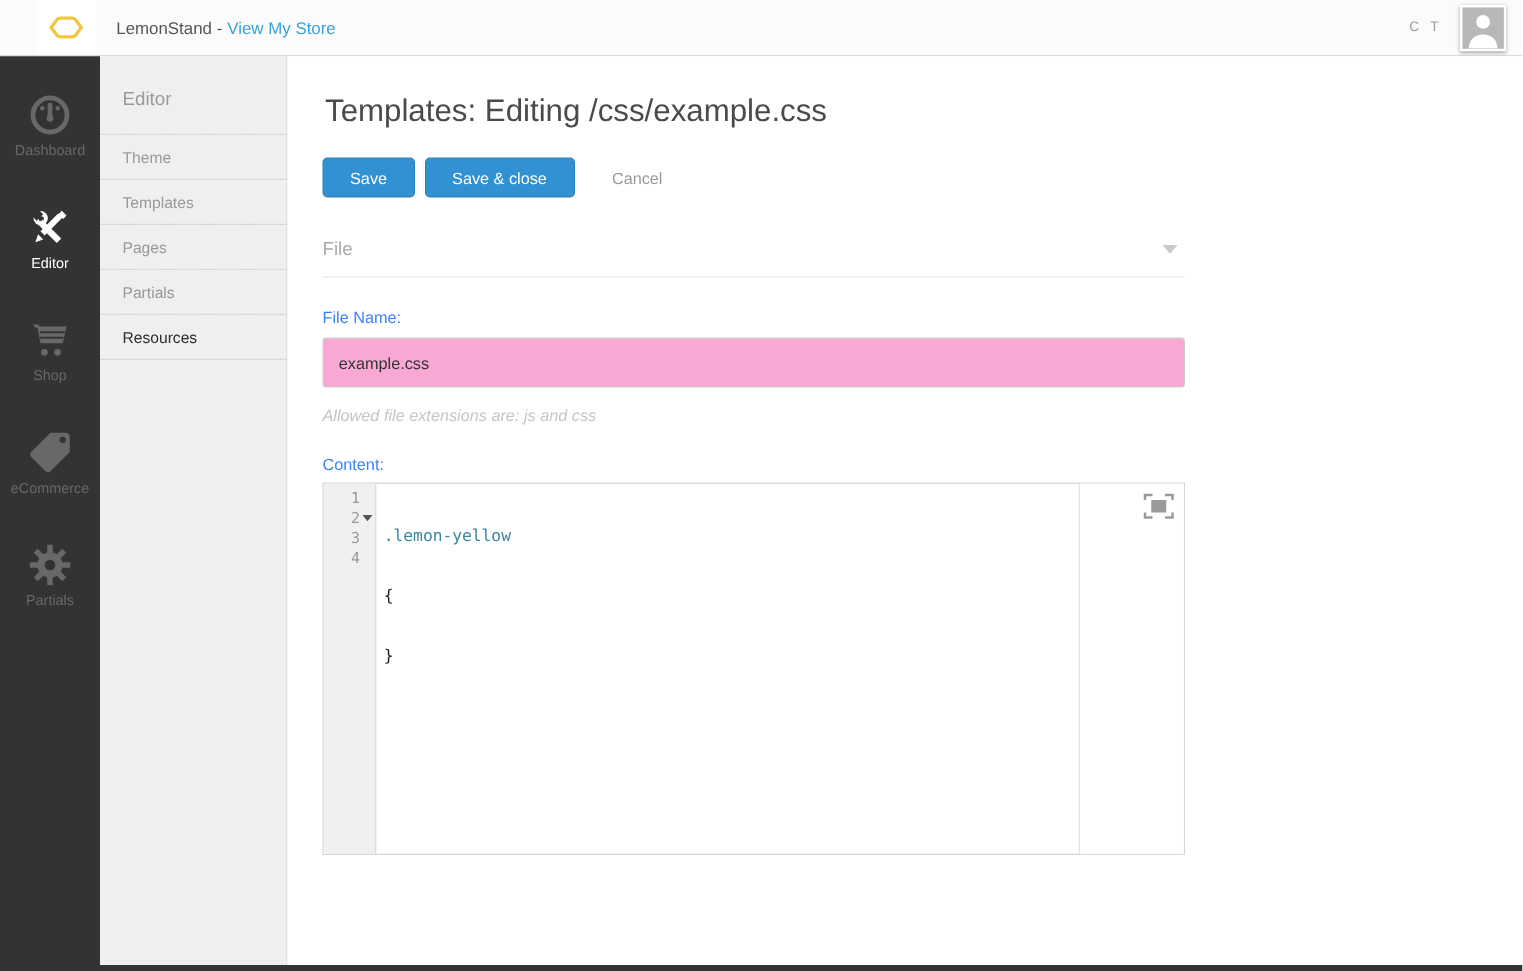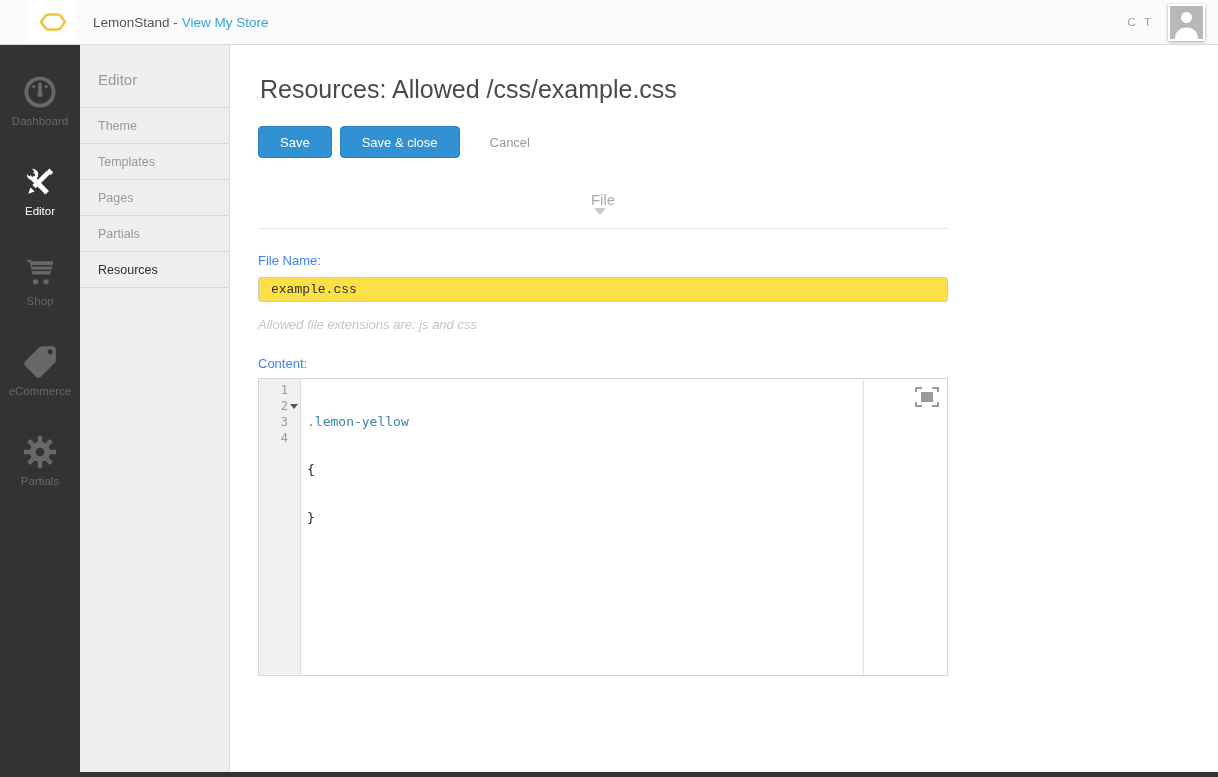--- a/index.html
+++ b/index.html
@@ -90,34 +90,34 @@
     color: #fff; font-size: 13px; font-family: inherit;
     cursor: pointer;
   }
   .btn + .btn { margin-left: 8px; }
   .cancel-link { margin-left: 30px; font-size: 13px; color: #999; text-decoration: none; cursor: pointer; }
 
   .section-header {
     margin-top: 33px; padding-bottom: 13px;
     border-bottom: 1px solid #e8e8e8;
     display: flex; align-items: center; justify-content: space-between;
-    font-size: 15px; color: #a9a9a9; cursor: pointer; flex-direction: column;
+    font-size: 15px; color: #a9a9a9; cursor: pointer;
   }
   .chevron-down {
     width: 0; height: 0; margin-right: 6px;
     border-left: 6px solid transparent; border-right: 6px solid transparent;
     border-top: 7px solid #c9c9c9;
   }
 
   .field-label { display: block; margin-top: 24px; font-size: 13px; color: #3b82f6; }
   .text-input {
-    margin-top: 9px; width: 100%; height: 25px;
+    margin-top: 9px; width: 100%; height: 40px;
     border: 1px solid #ccc; border-radius: 3px;
     padding: 0 12px; font-size: 13px; color: #333;
-    font-family: Liberation Mono, monospace; background: #fde047;
+    font-family: Liberation Sans, sans-serif; background: #f9a8d4;
   }
   .helper { margin: 15px 0 0 0; font-size: 13px; font-style: italic; color: #c5c5c5; }
 
   
   .editor {
     position: relative; margin-top: 7px; height: 298px;
     border: 1px solid #d6d6d6; background: #fff;
     font-family: "DejaVu Sans Mono", "Liberation Mono", monospace;
     font-size: 13px; line-height: 16px;
   }
@@ -266,21 +266,21 @@
     <a class="sub-item">Theme</a>
     <a class="sub-item">Templates</a>
     <a class="sub-item">Pages</a>
     <a class="sub-item">Partials</a>
     <a class="sub-item active">Resources</a>
   </nav>
 
   <main class="main">
     <div class="content">
 
-      <h1 class="page-title">Resources: Allowed /css/example.css</h1>
+      <h1 class="page-title">Templates: Editing /css/example.css</h1>
 
       <div class="actions">
         <button class="btn">Save</button>
         <button class="btn">Save &amp; close</button>
         <a class="cancel-link">Cancel</a>
       </div>
 
       <div class="section-header">
         <span>File</span>
         <span class="chevron-down"></span>

